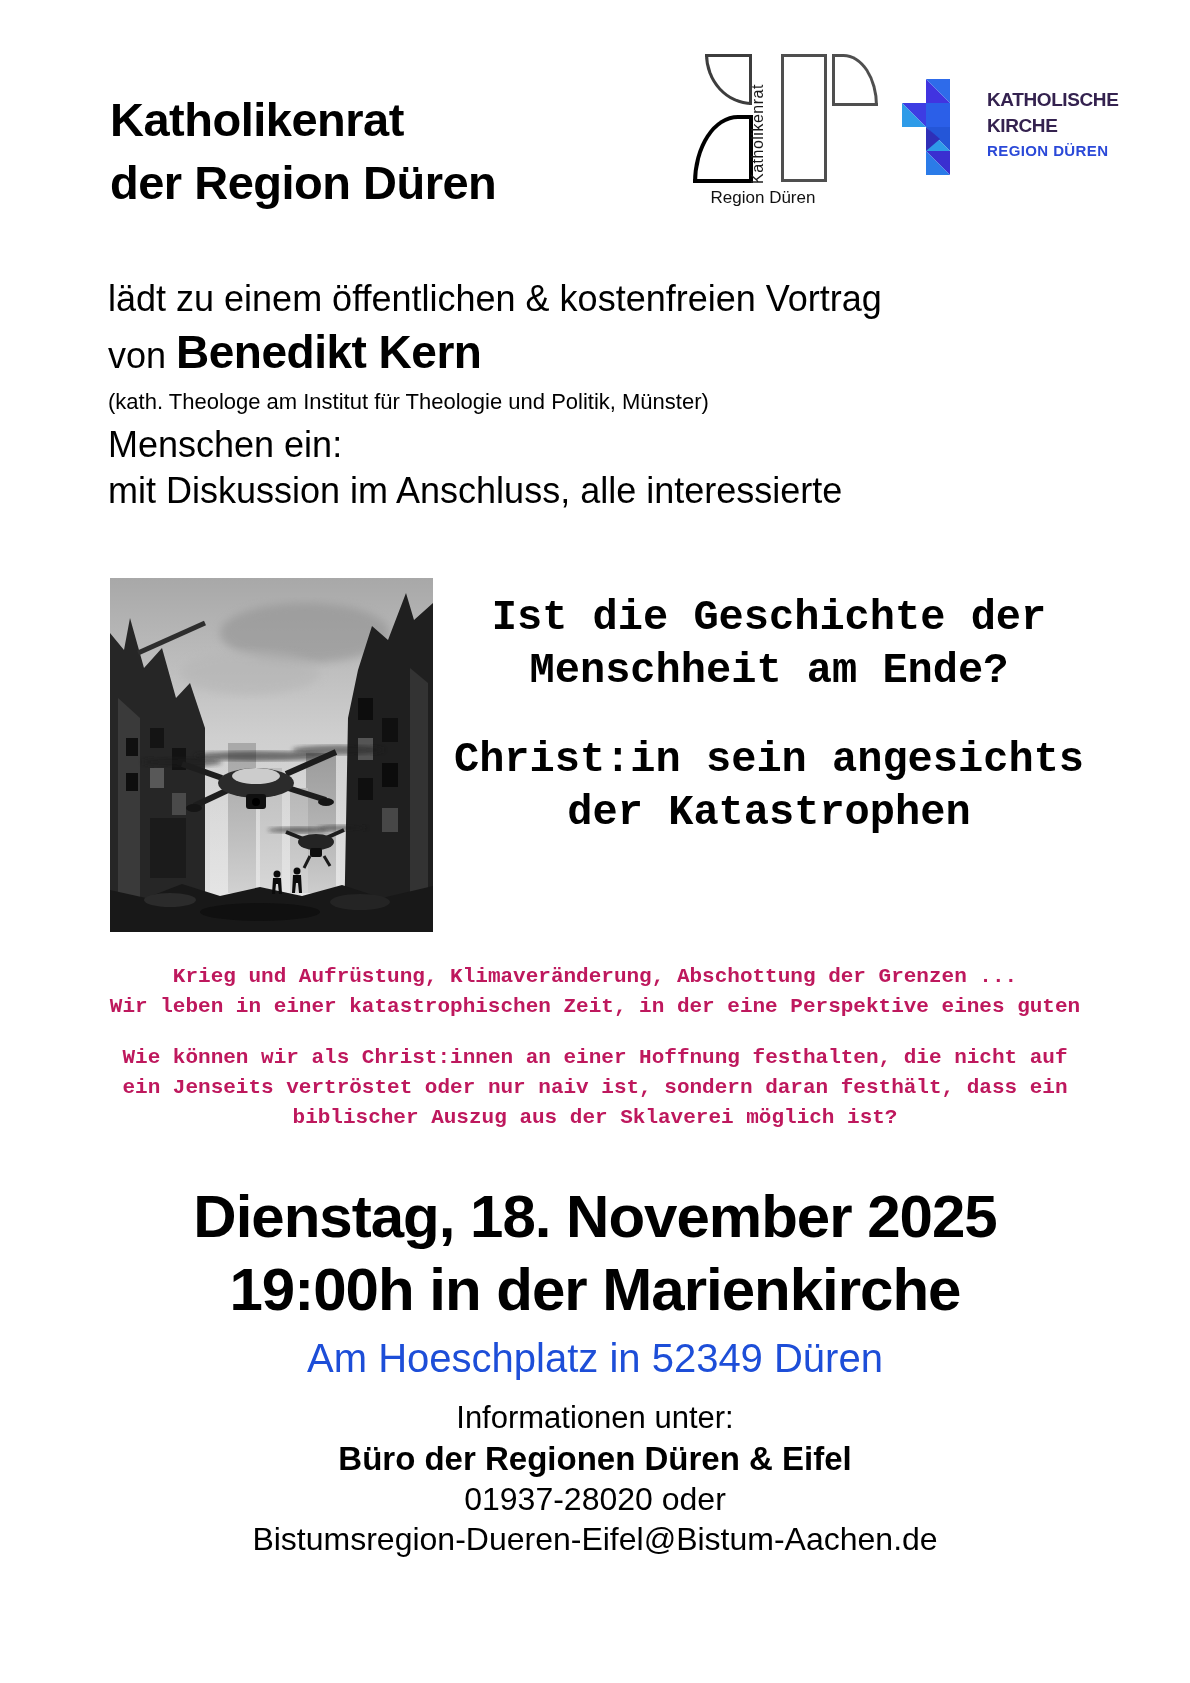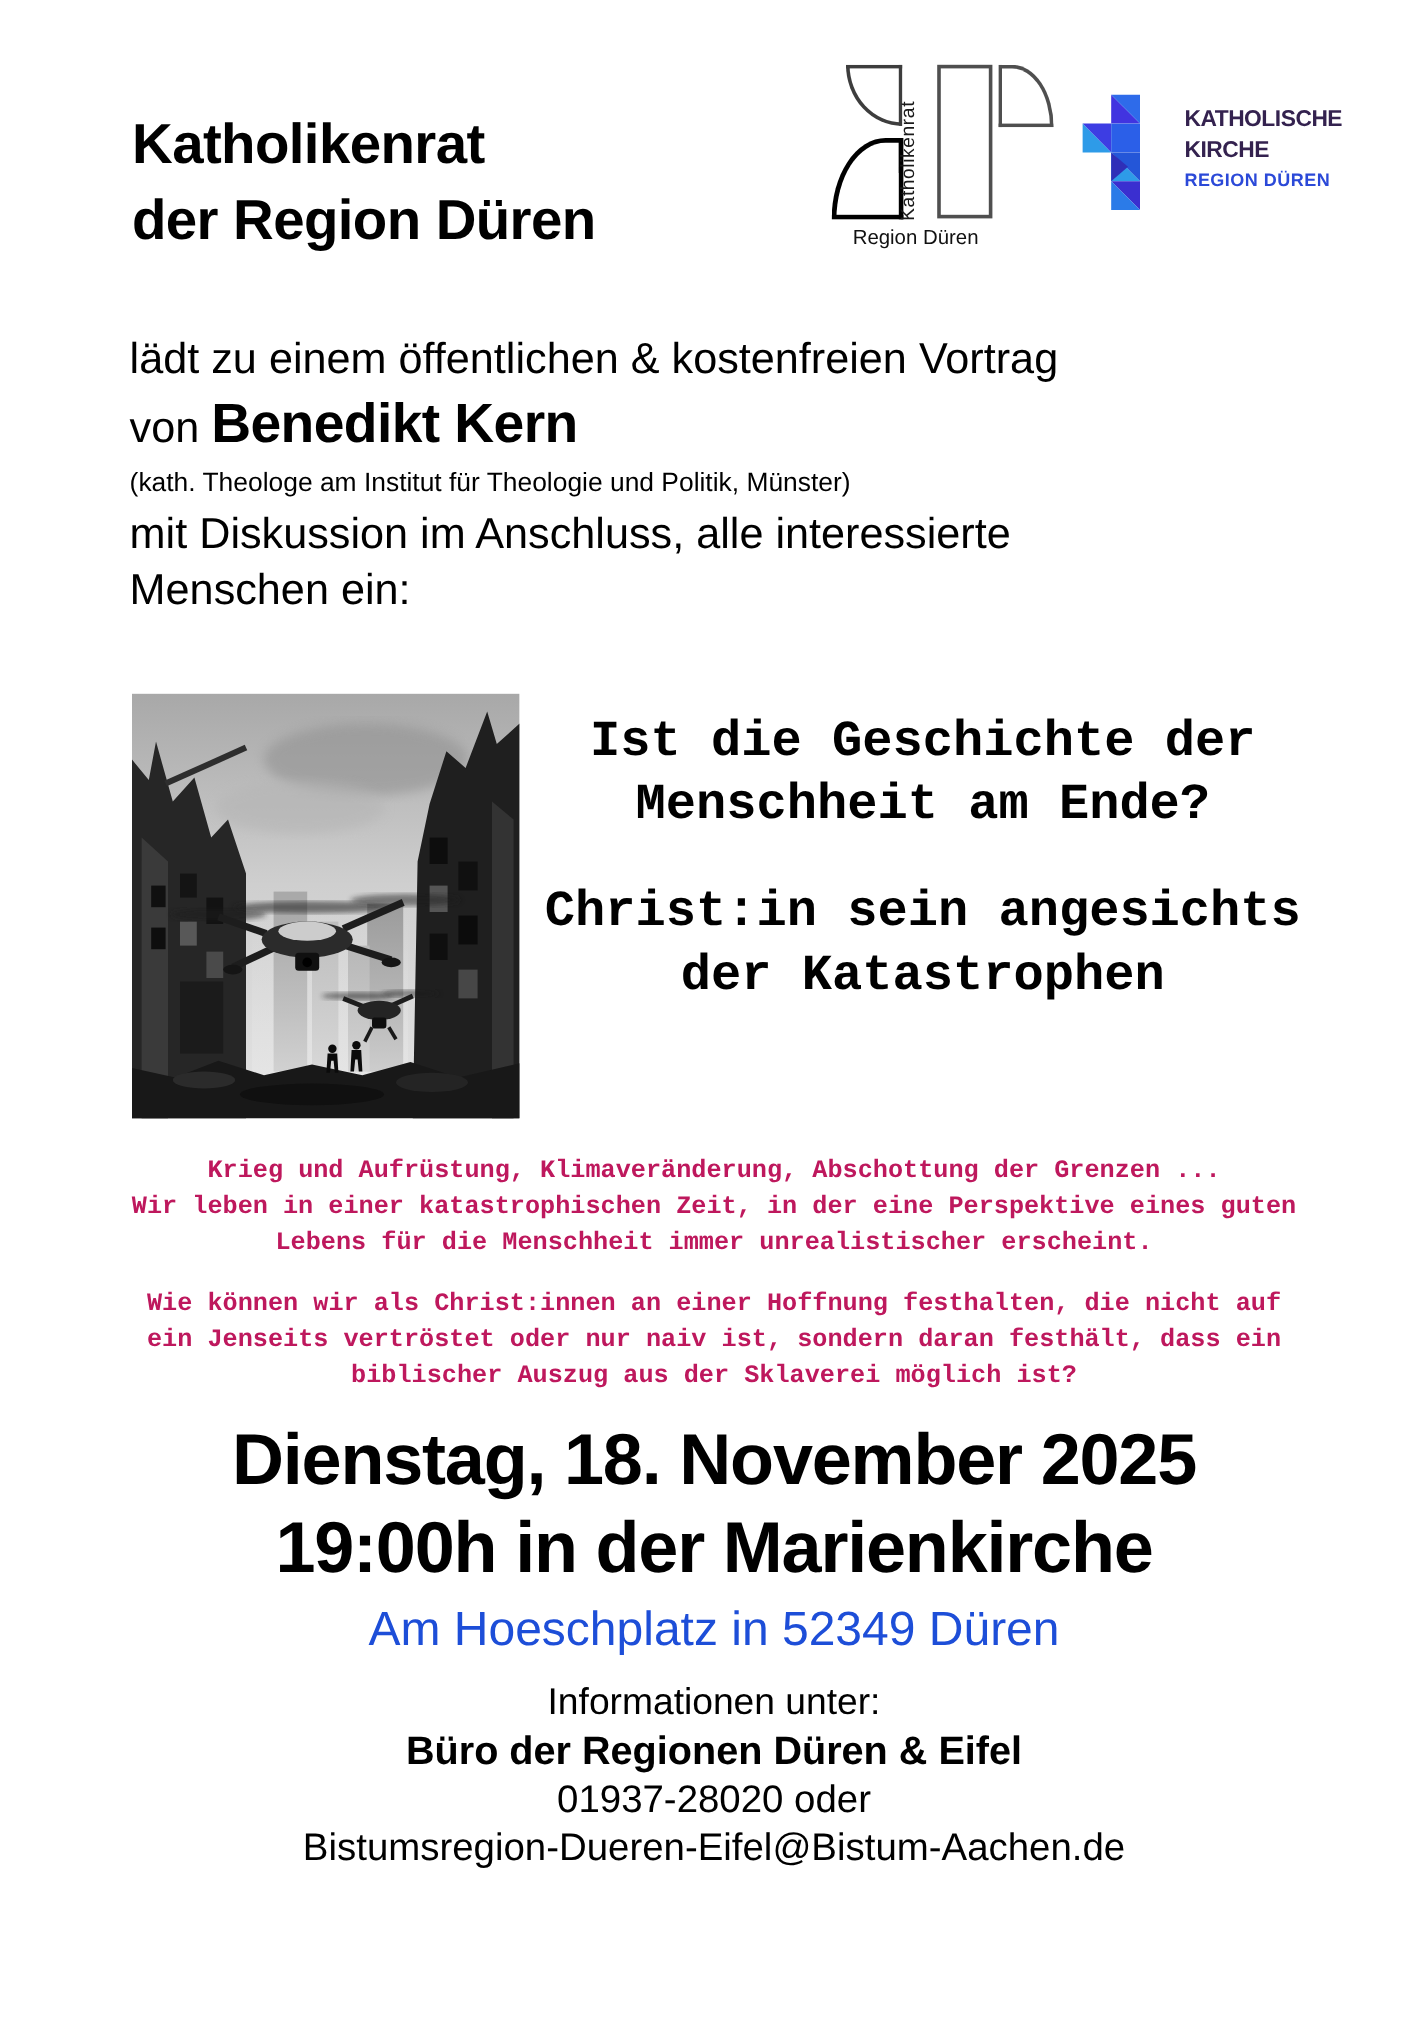--- a/index.html
+++ b/index.html
@@ -99,22 +99,22 @@
       <div class="kk2">REGION DÜREN</div>
     </div>
   </div>
 
   <div class="intro">
     <div class="i-line">lädt zu einem öffentlichen &amp; kostenfreien Vortrag</div>
     <div class="i-von">
       <span class="von">von </span><span class="speaker">Benedikt Kern</span>
     </div>
     <div class="i-desc">(kath. Theologe am Institut für Theologie und Politik, Münster)</div>
+    <div class="i-line">Menschen ein:</div>
     <div class="i-line">mit Diskussion im Anschluss, alle interessierte</div>
-    <div class="i-line">Menschen ein:</div>
   </div>
 
   <svg class="photo" width="323" height="354" viewBox="0 0 323 354">
     <defs>
       <linearGradient id="skyG" x1="0" y1="0" x2="0" y2="1">
         <stop offset="0" stop-color="#a8a8a8"></stop>
         <stop offset="0.45" stop-color="#cfcfcf"></stop>
         <stop offset="1" stop-color="#e4e4e4"></stop>
       </linearGradient>
       <linearGradient id="mistG" x1="0" y1="0" x2="0" y2="1">
@@ -207,21 +207,20 @@
     <div class="h-block hb2">
       <div>Christ:in sein angesichts</div>
       <div>der Katastrophen</div>
     </div>
   </div>
 
   <div class="desc">
     <div class="d-para">
       <div>Krieg und Aufrüstung, Klimaveränderung, Abschottung der Grenzen ...</div>
       <div>Wir leben in einer katastrophischen Zeit, in der eine Perspektive eines guten</div>
-      <div>Lebens für die Menschheit immer unrealistischer erscheint.</div>
     </div>
     <div class="d-para">
       <div>Wie können wir als Christ:innen an einer Hoffnung festhalten, die nicht auf</div>
       <div>ein Jenseits vertröstet oder nur naiv ist, sondern daran festhält, dass ein</div>
       <div>biblischer Auszug aus der Sklaverei möglich ist?</div>
     </div>
   </div>
 
   <div class="event">
     <div class="e-big">Dienstag, 18. November 2025</div>

